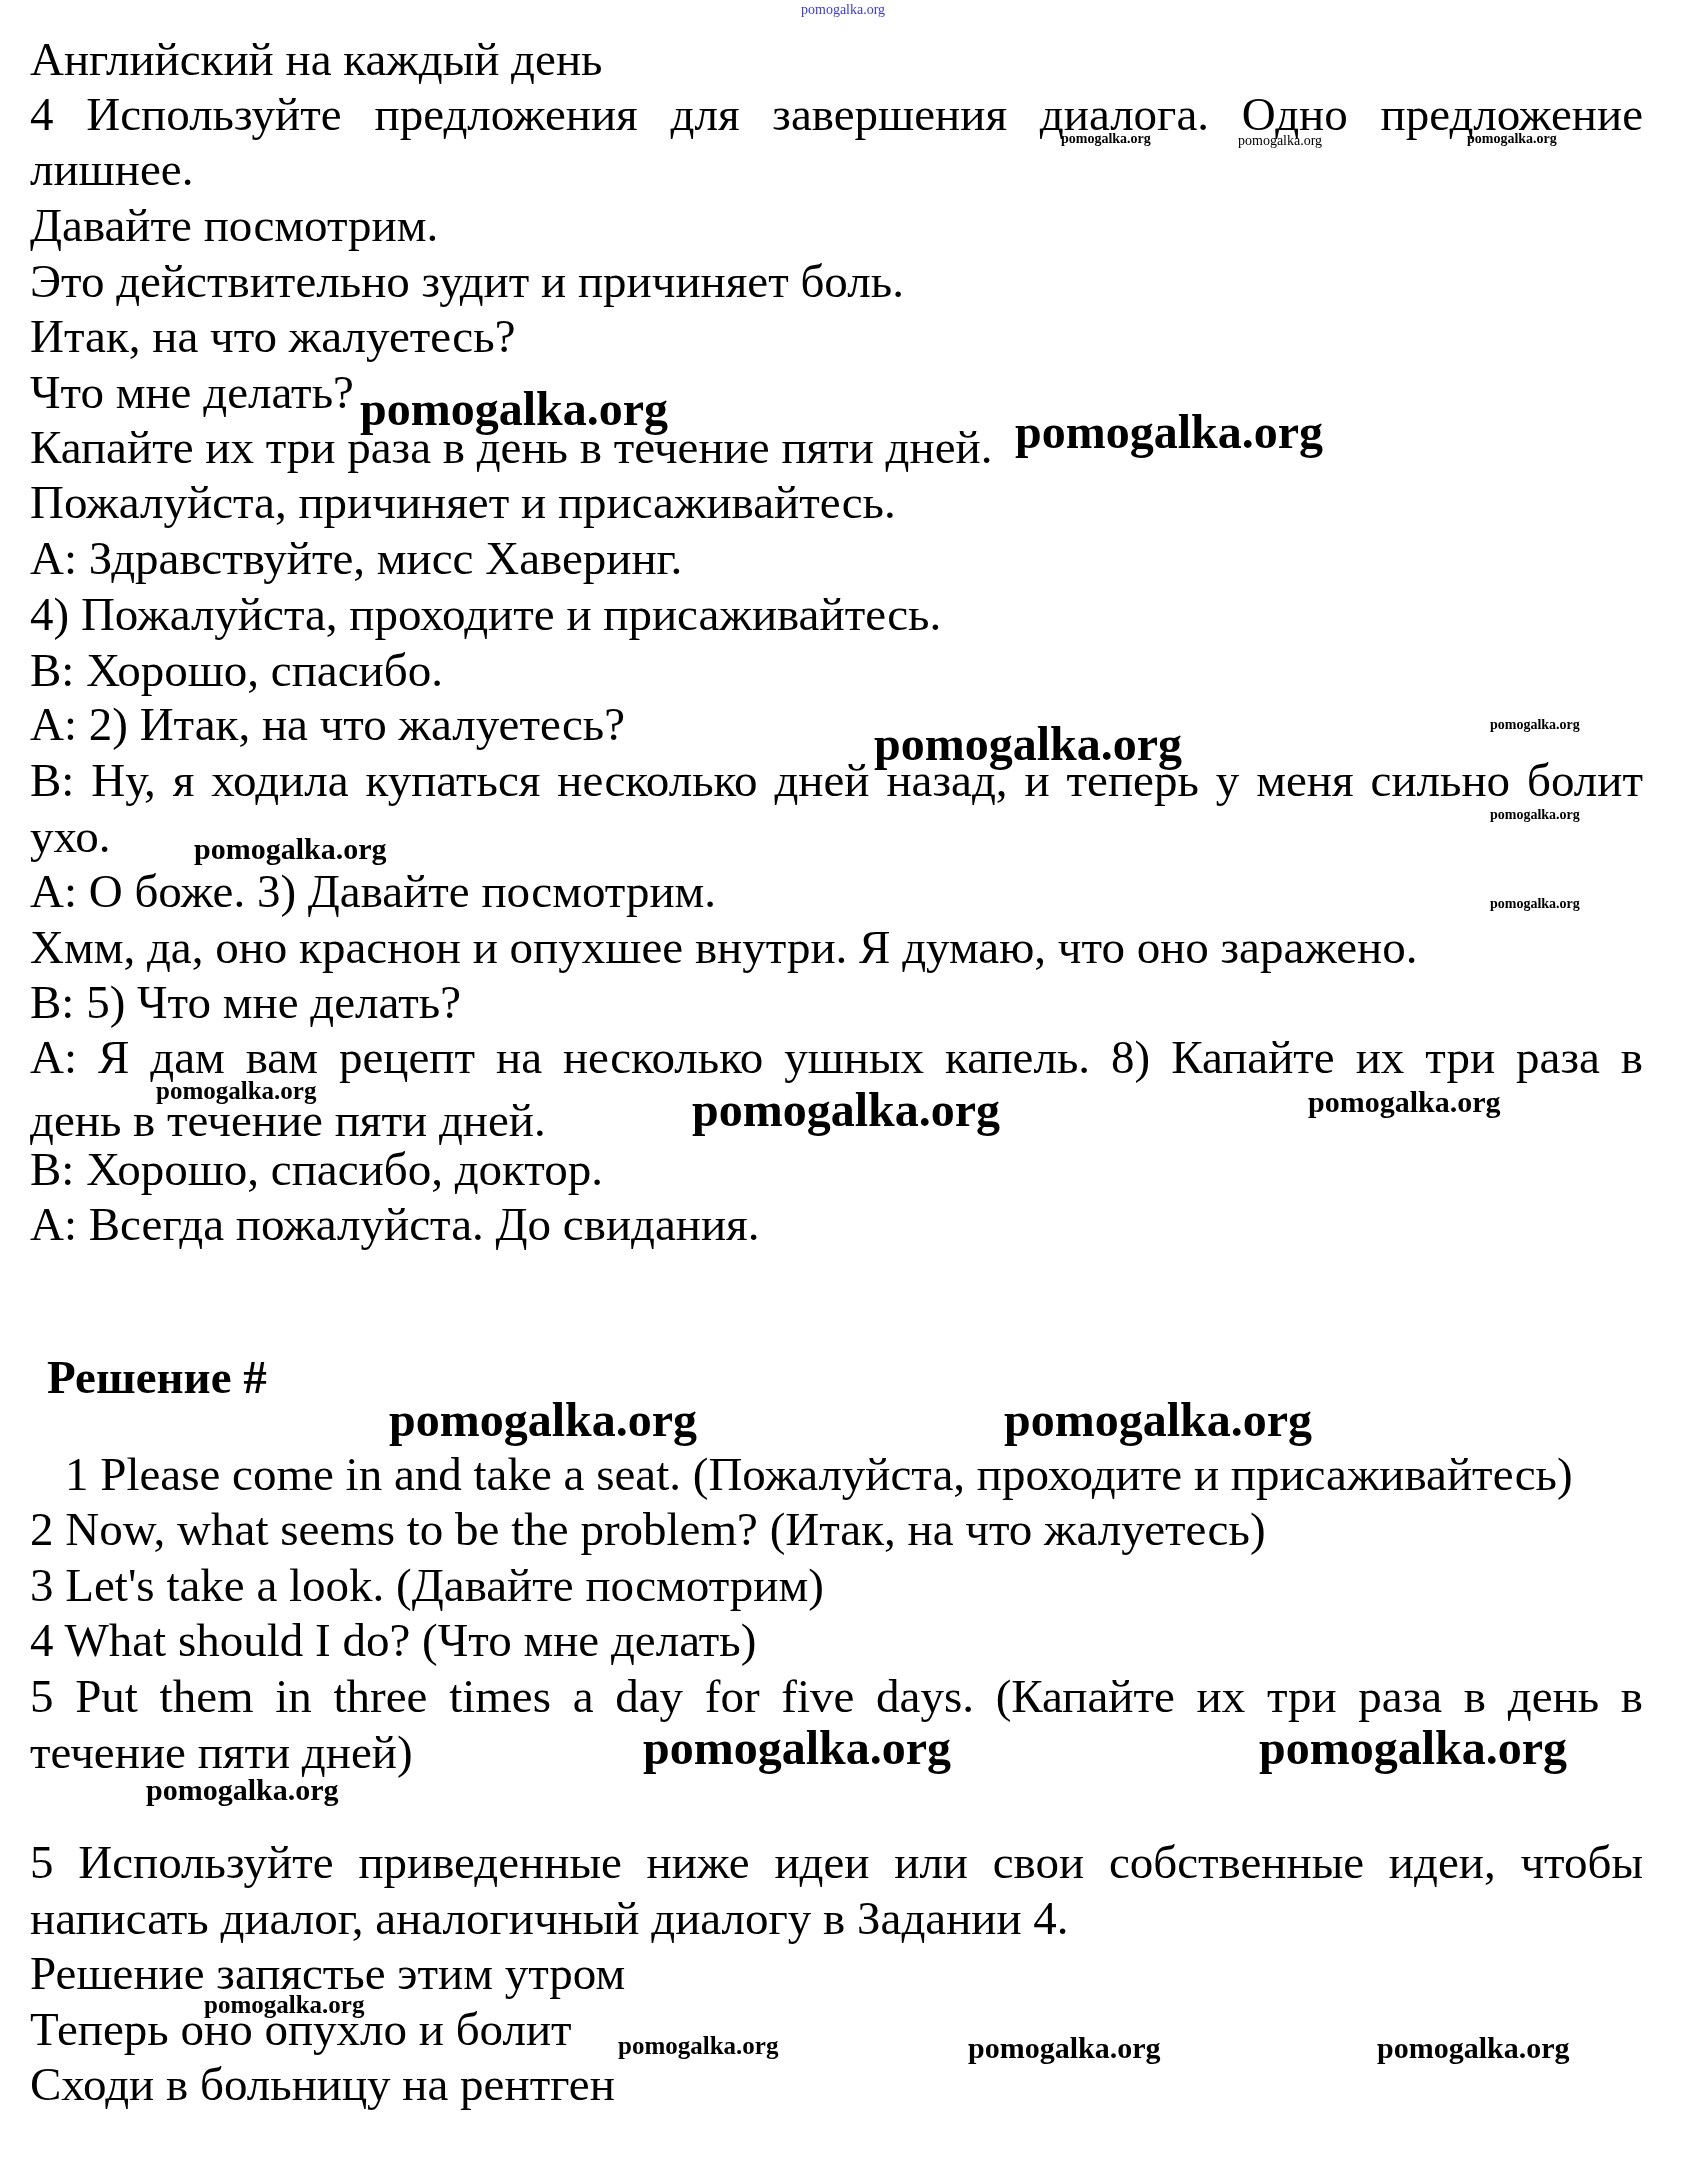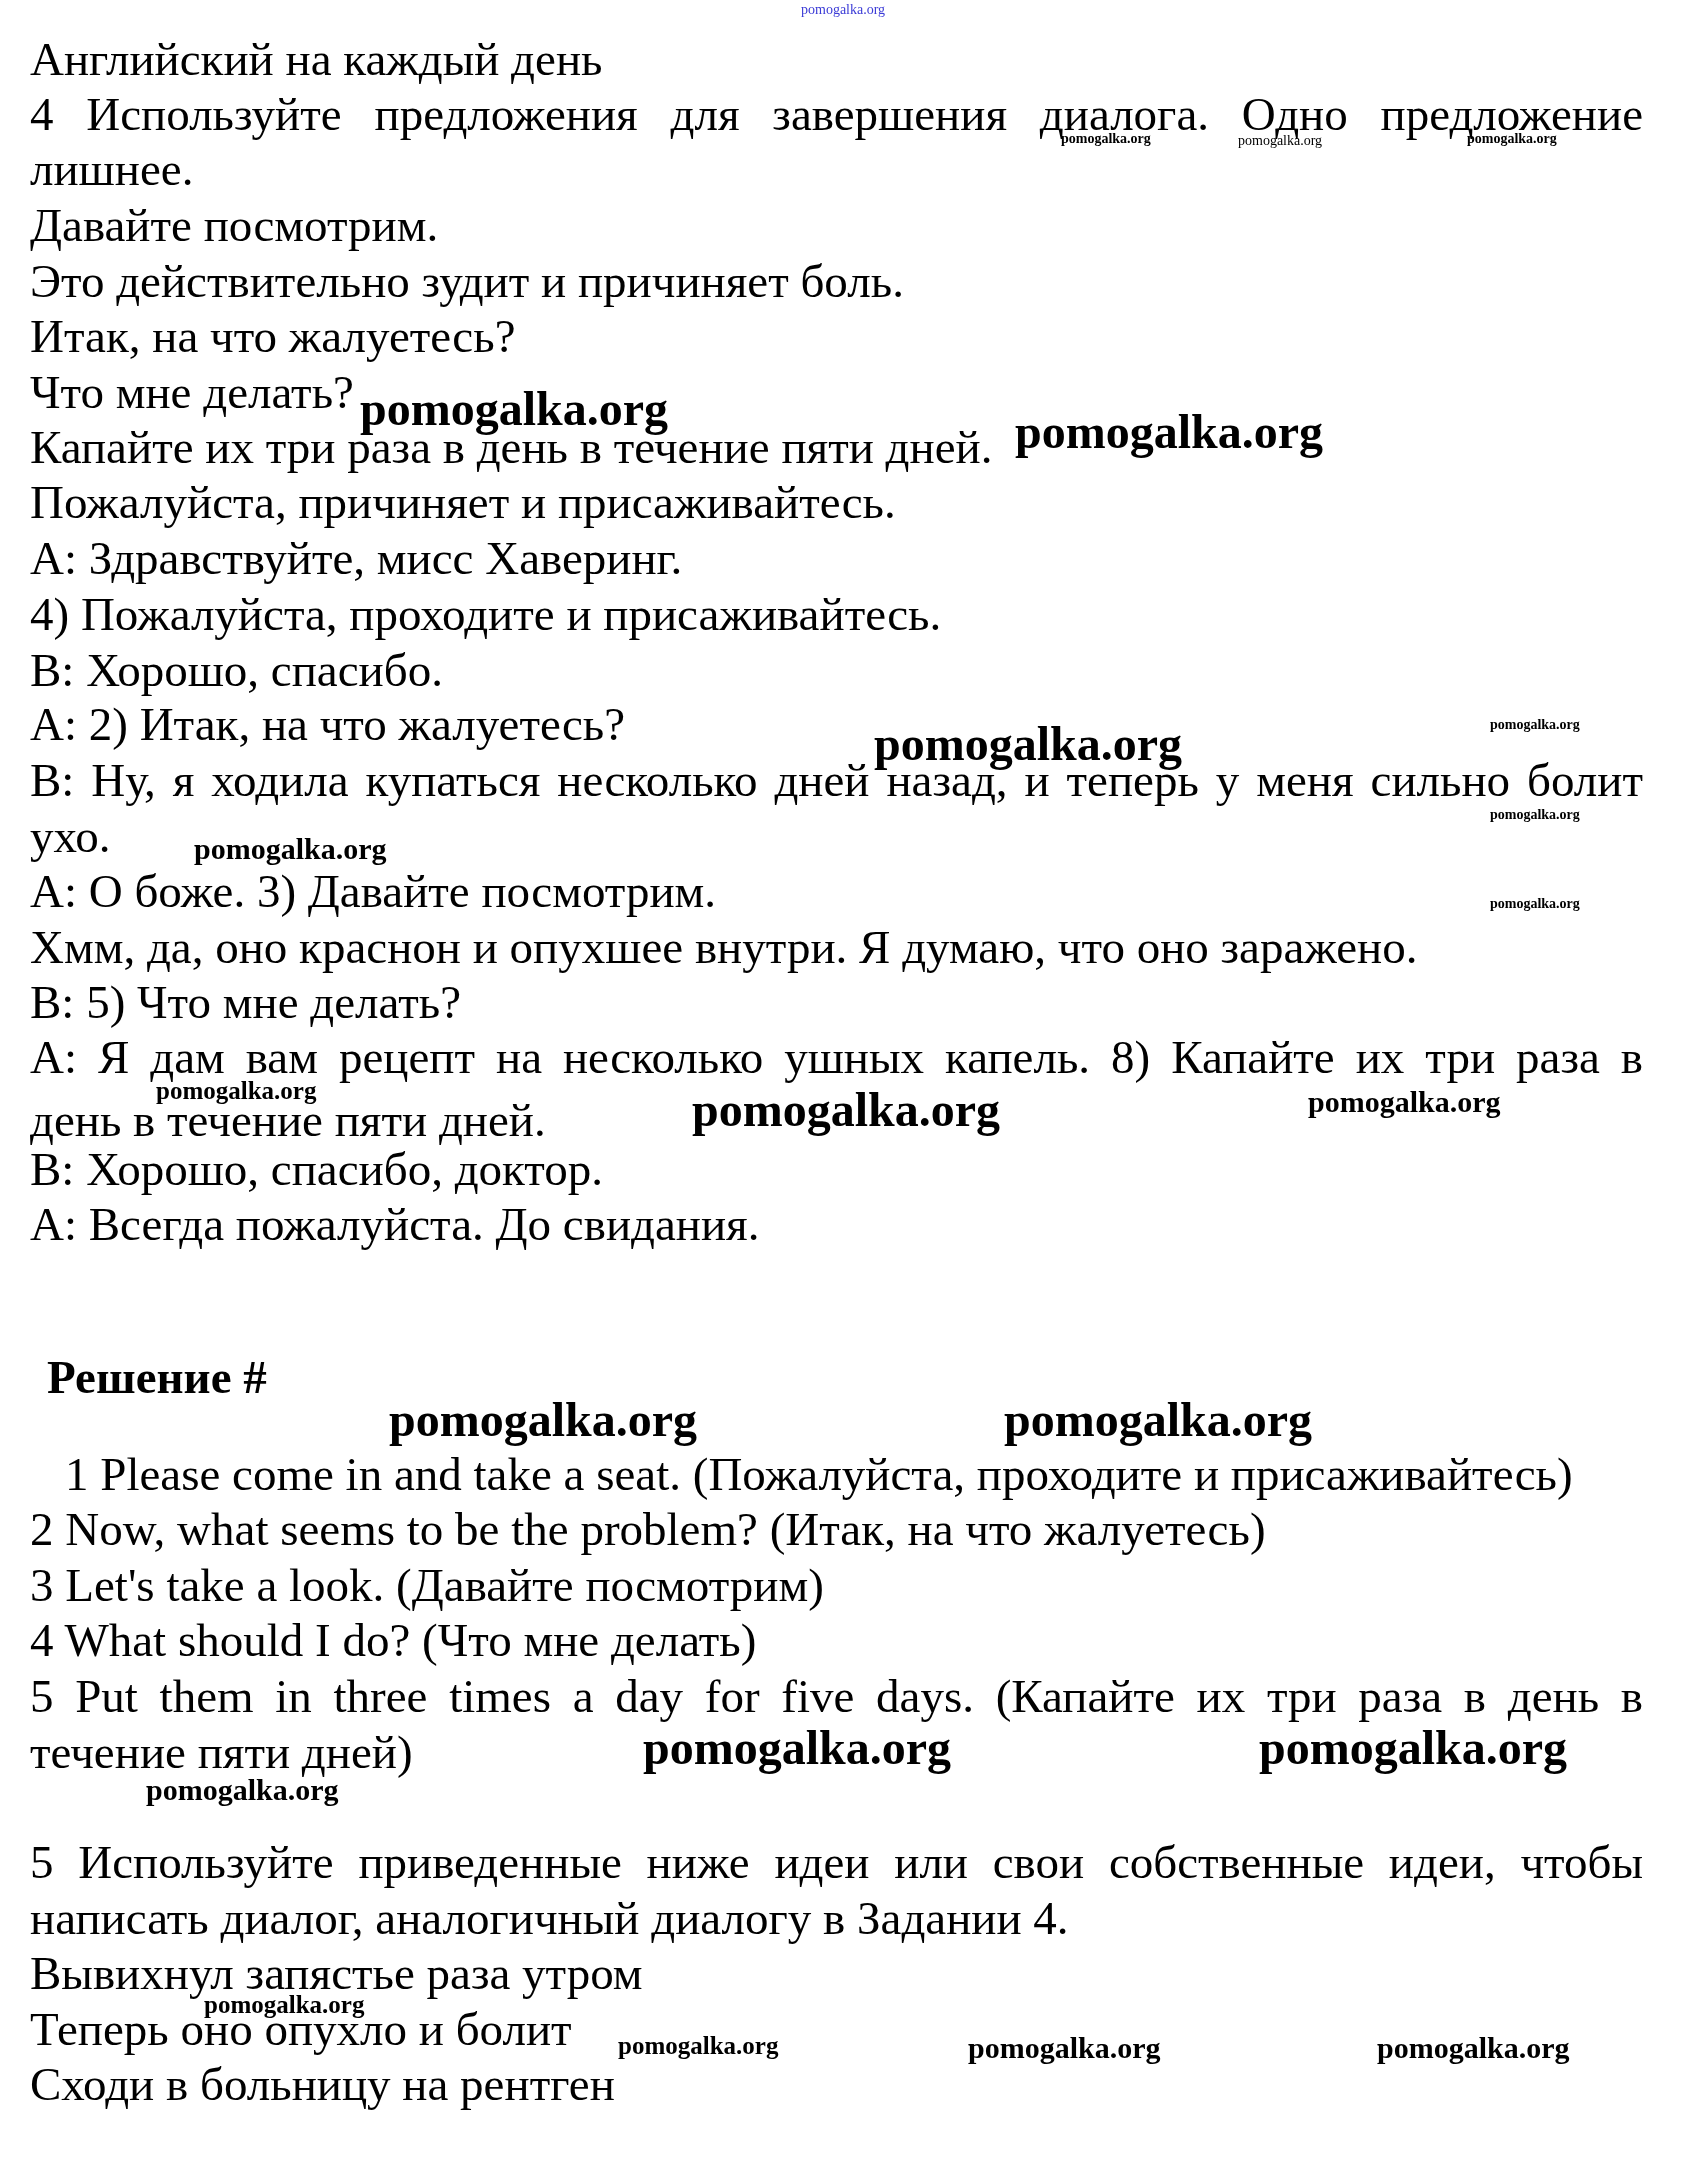--- a/index.html
+++ b/index.html
@@ -47,21 +47,21 @@
 <div class="ln bold" style="top:1350px;margin-left:17px;">Решение #</div>
 <div class="ln" style="top:1447px;margin-left:35px;">1 Please come in and take a seat. (Пожалуйста, проходите и присаживайтесь)</div>
 <div class="ln" style="top:1502px;">2 Now, what seems to be the problem? (Итак, на что жалуетесь)</div>
 <div class="ln" style="top:1558px;">3 Let's take a look. (Давайте посмотрим)</div>
 <div class="ln" style="top:1613px;">4 What should I do? (Что мне делать)</div>
 <div class="ln just" style="top:1669px;">5 Put them in three times a day for five days. (Капайте их три раза в день в</div>
 <div class="ln" style="top:1725px;">течение пяти дней)</div>
 
 <div class="ln just" style="top:1835px;">5 Используйте приведенные ниже идеи или свои собственные идеи, чтобы</div>
 <div class="ln" style="top:1891px;">написать диалог, аналогичный диалогу в Задании 4.</div>
-<div class="ln" style="top:1946px;">Вывихнул запястье раза утром</div>
+<div class="ln" style="top:1946px;">Решение запястье этим утром</div>
 <div class="ln" style="top:2002px;">Теперь оно опухло и болит</div>
 <div class="ln" style="top:2057px;">Сходи в больницу на рентген</div>
 
 <div class="wm wm-s" style="left:1061px;top:131px;">pomogalka.org</div>
 <div class="wm wm-s" style="left:1238px;top:133px;font-weight:normal;">pomogalka.org</div>
 <div class="wm wm-s" style="left:1467px;top:131px;">pomogalka.org</div>
 
 <div class="wm wm-l" style="left:360px;top:381px;">pomogalka.org</div>
 <div class="wm wm-l" style="left:1015px;top:404px;">pomogalka.org</div>
 

